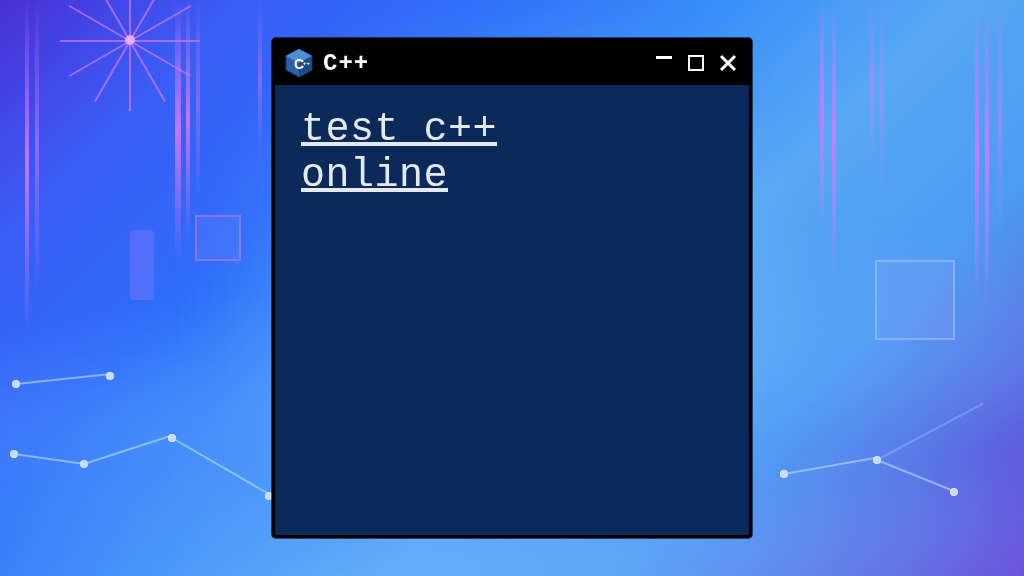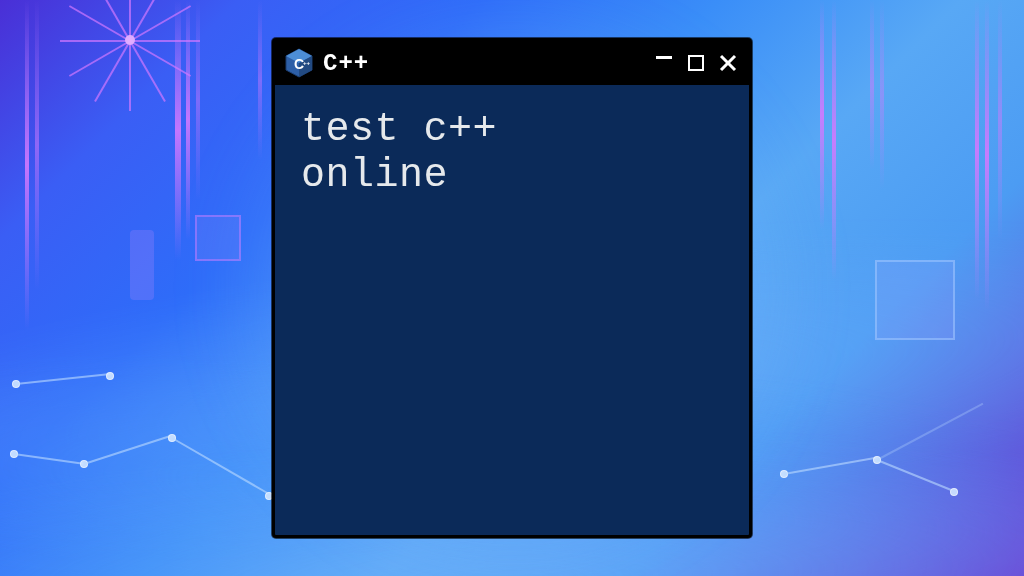--- a/index.html
+++ b/index.html
@@ -170,20 +170,21 @@
 
     .window-body {
       flex: 1;
       padding: 22px 26px;
       color: #e6e9ec;
       font-family: Consolas, "Courier New", "Lucida Console", monospace;
       font-size: 40px;
       line-height: 1.15;
       white-space: pre-line;
       letter-spacing: 0.5px;
+      text-decoration: underline;
     }
   </style>
 </head>
 <body>
 
 <div class="bg-decoration">
   <div class="wave w1"></div>
   <div class="wave w2"></div>
   <div class="wave w3"></div>
 

